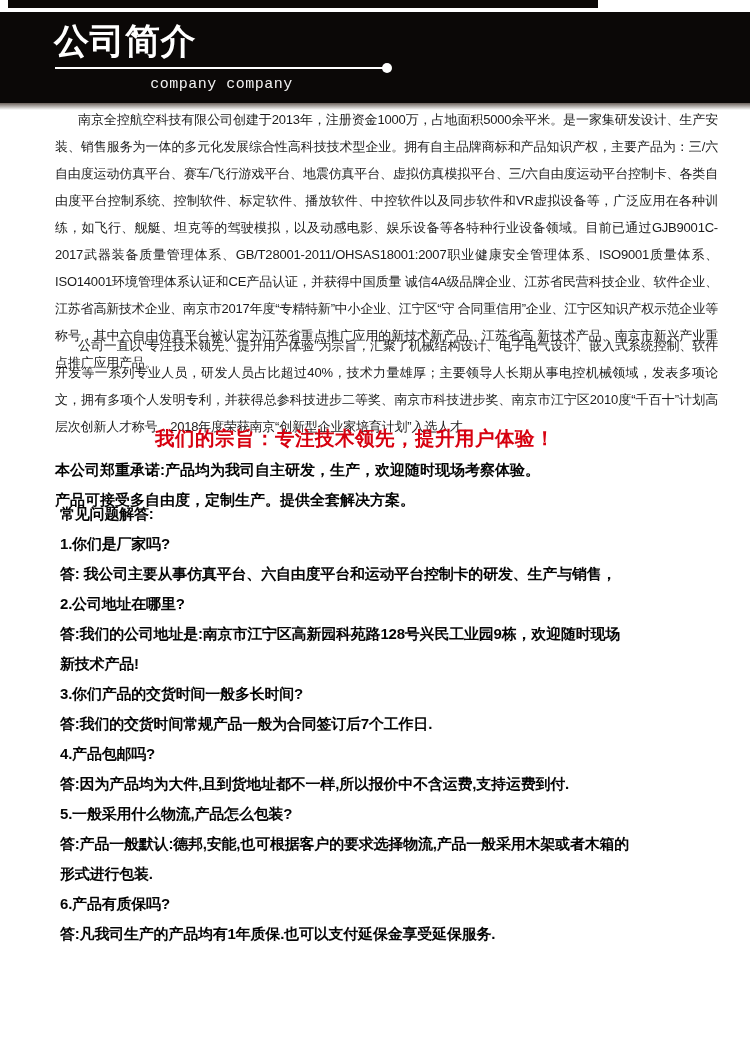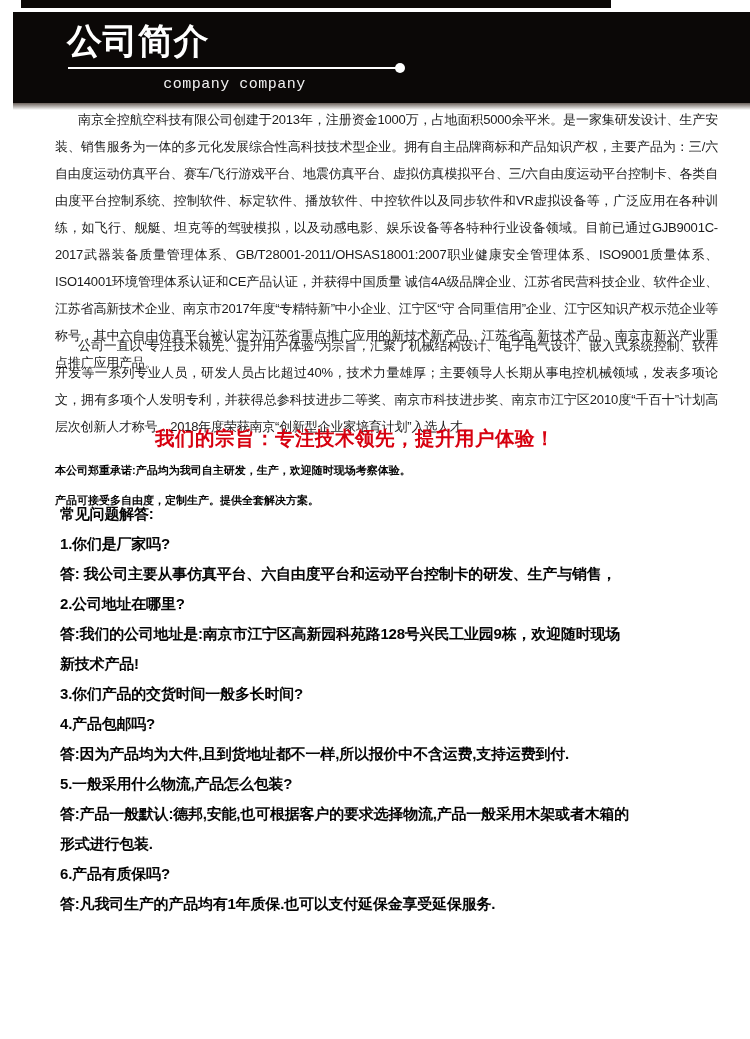--- a/index.html
+++ b/index.html
@@ -12,21 +12,21 @@
   body{
     width:750px;height:1039px;
     background:#ffffff;
     font-family:"Liberation Sans","DejaVu Sans",sans-serif;
     color:var(--text);
     position:relative;
     overflow:hidden;
   }
 
   
-  .banner{position:absolute;top:0;left:0;width:609px;height:112px;margin-left:13px;}
+  .banner{position:absolute;top:0;left:0;width:609px;height:112px;}
   .banner-stripe{
     position:absolute;top:0;left:8px;right:11px;height:8px;
     background:var(--banner-bg);
   }
   .banner-main{
     position:absolute;top:12px;left:0;width:750px;height:91px;
     background:var(--banner-bg);
   }
   .banner-main::after{ 
     content:"";position:absolute;left:0;right:0;top:100%;height:7px;
@@ -62,21 +62,21 @@
   #intro-p2{top:332px;}
 
   .slogan{
     position:absolute;left:55px;width:600px;top:425px;
     text-align:center;margin:0;
     font-size:19.5px;font-weight:700;color:var(--accent);
     letter-spacing:0.5px;
   }
   .commit{
     position:absolute;left:55px;width:663px;margin:0;
-    font-size:11px;font-weight:700;line-height:22px;color:#050505;
+    font-size:15px;font-weight:700;line-height:22px;color:#050505;
   }
   #commit-1{top:459px;}
   #commit-2{top:489px;}
 
   .faq{
     position:absolute;left:60px;top:499px;width:660px;
   }
   .faq p{
     margin:0;font-size:15px;font-weight:700;line-height:30px;
     color:#050505;letter-spacing:-0.2px;
@@ -106,20 +106,21 @@
   <p class="commit" id="commit-2">产品可接受多自由度，定制生产。提供全套解决方案。</p>
 
   <section class="faq">
     <p>常见问题解答:</p>
     <p>1.你们是厂家吗?</p>
     <p>答: 我公司主要从事仿真平台、六自由度平台和运动平台控制卡的研发、生产与销售，</p>
     <p>2.公司地址在哪里?</p>
     <p>答:我们的公司地址是:南京市江宁区高新园科苑路128号兴民工业园9栋，欢迎随时现场</p>
     <p>新技术产品!</p>
     <p>3.你们产品的交货时间一般多长时间?</p>
+    <p>答:我们的交货时间常规产品一般为合同签订后7个工作日.</p>
     <p>4.产品包邮吗?</p>
     <p>答:因为产品均为大件,且到货地址都不一样,所以报价中不含运费,支持运费到付.</p>
     <p>5.一般采用什么物流,产品怎么包装?</p>
     <p>答:产品一般默认:德邦,安能,也可根据客户的要求选择物流,产品一般采用木架或者木箱的</p>
     <p>形式进行包装.</p>
     <p>6.产品有质保吗?</p>
     <p>答:凡我司生产的产品均有1年质保.也可以支付延保金享受延保服务.</p>
   </section>
 </main>
 

